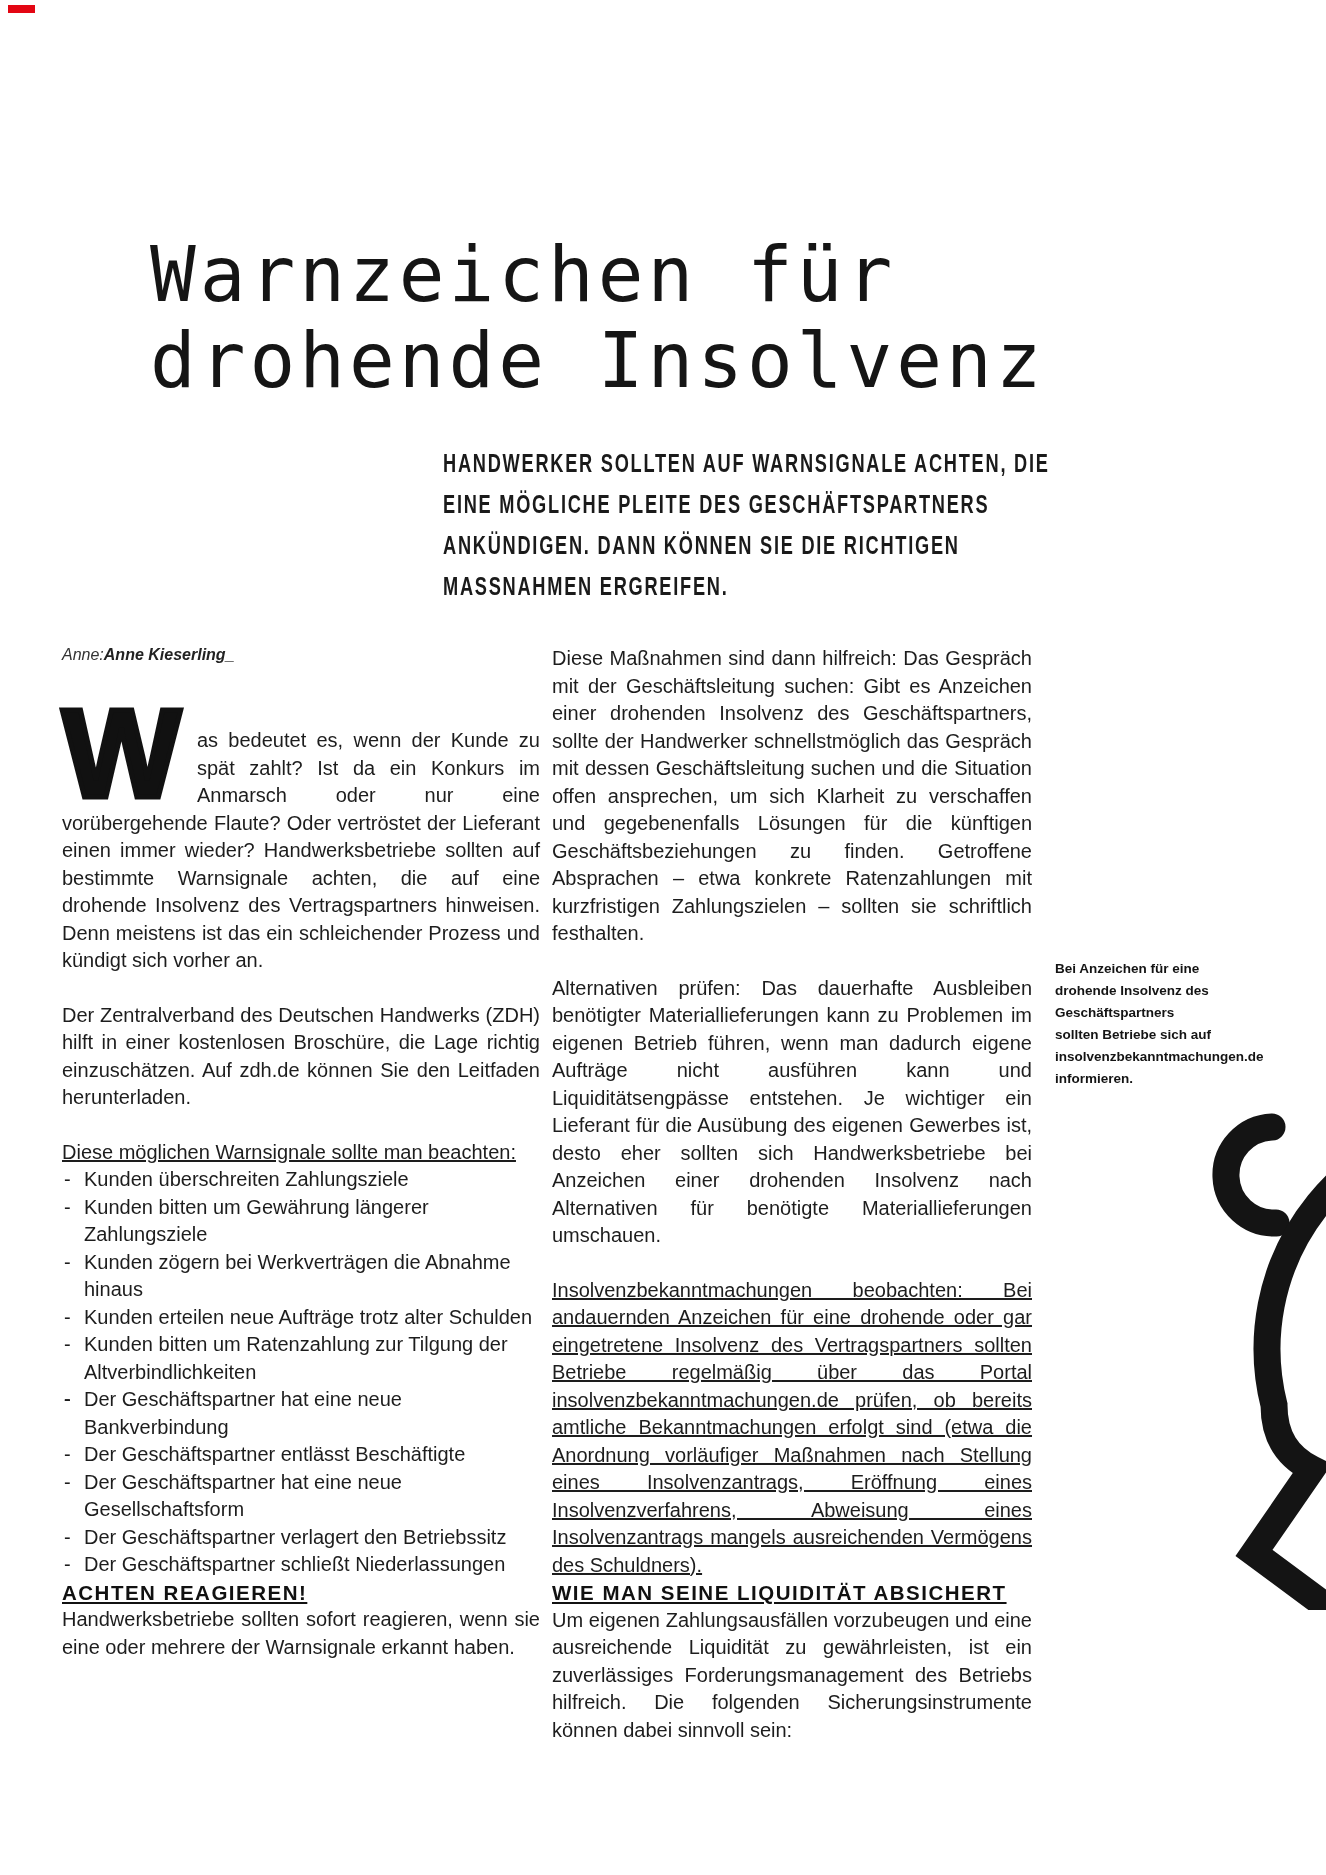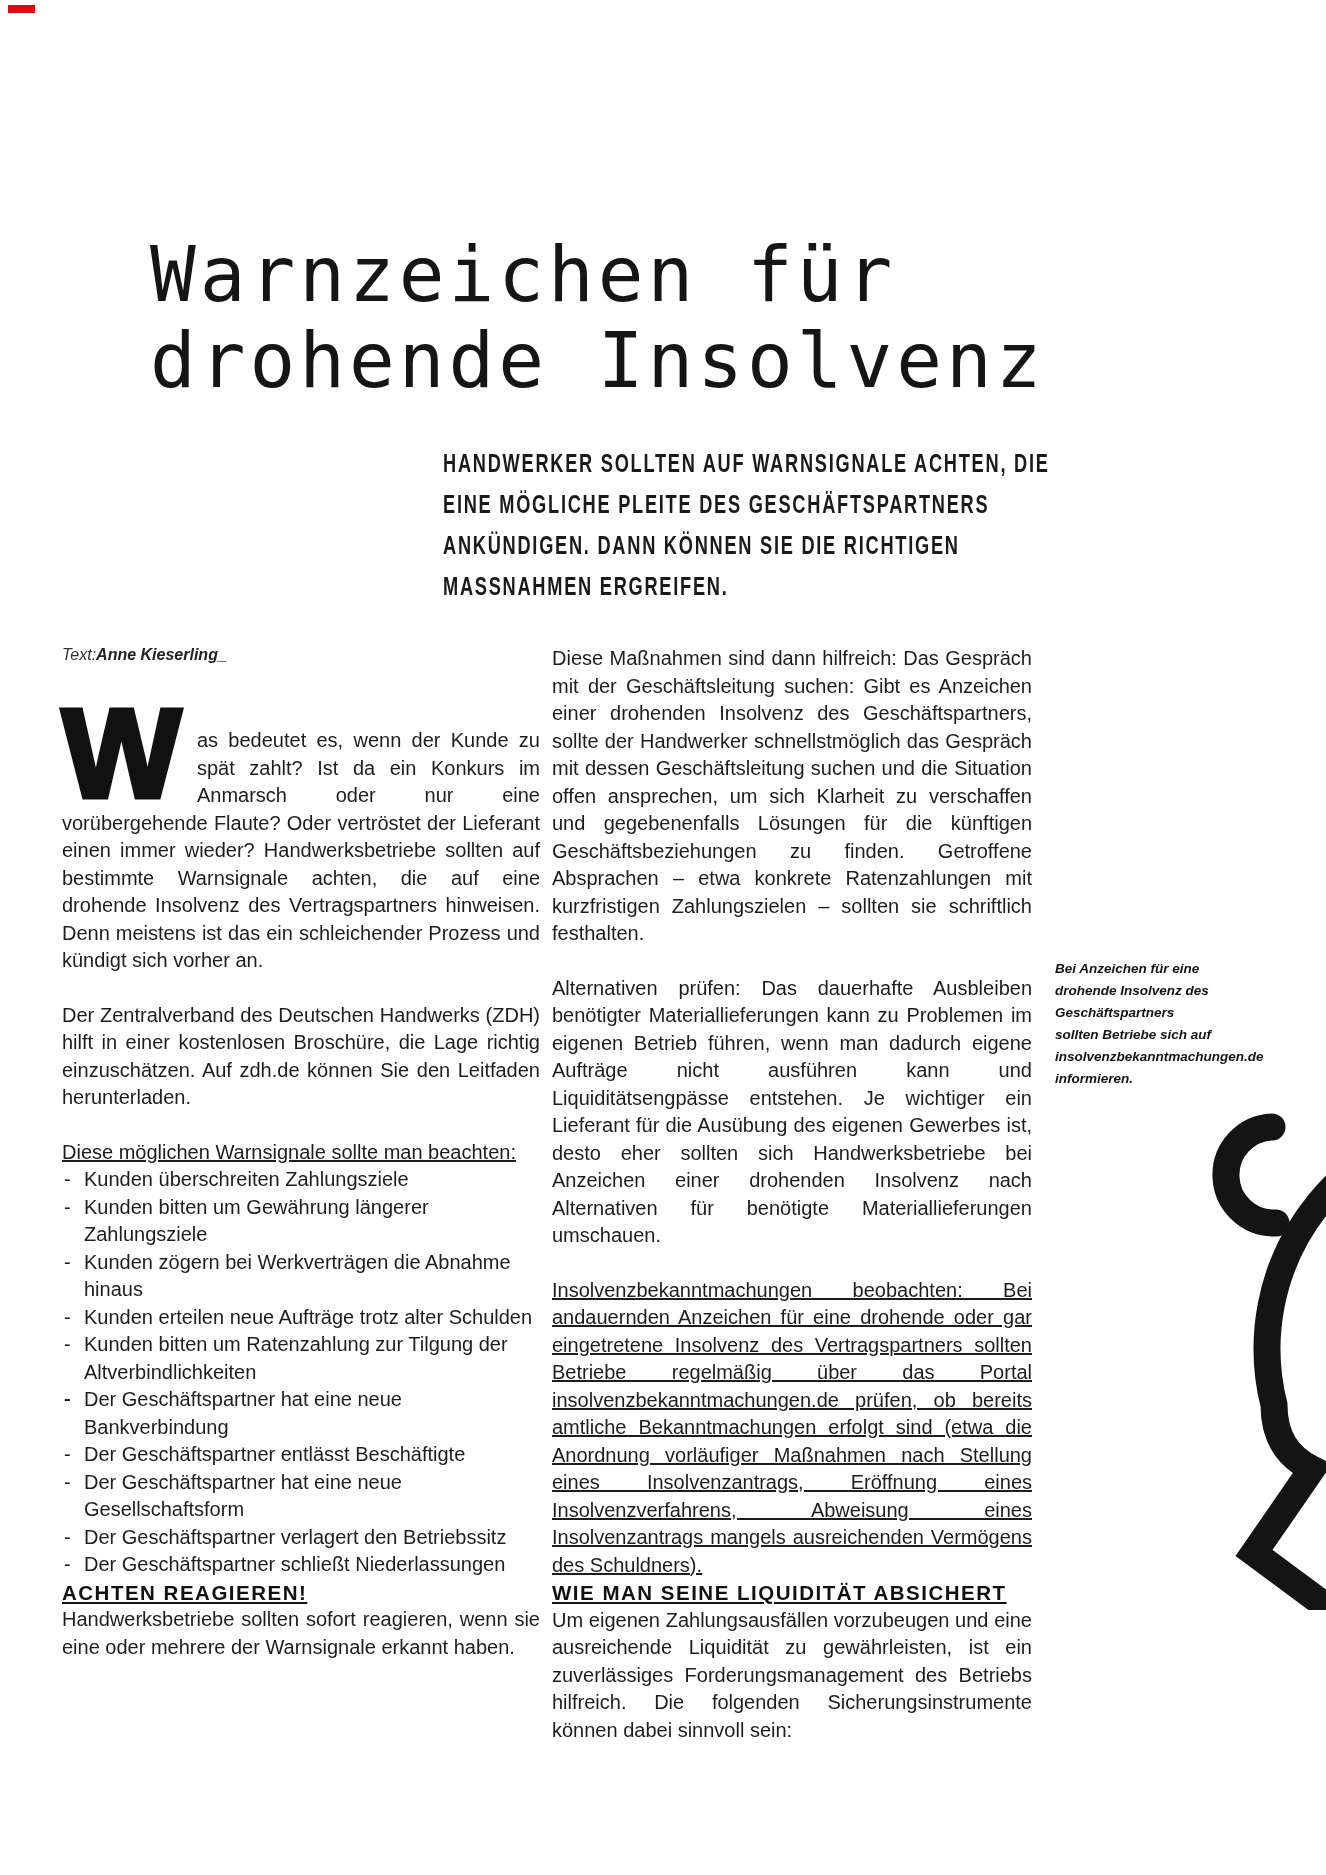--- a/index.html
+++ b/index.html
@@ -30,21 +30,21 @@
   .col p.tight{margin-bottom:0;text-decoration:underline;}
   .dropcap{float:left;font-weight:bold;font-size:126px;line-height:82px;
            margin:-14px 20px 0 0;color:#111;-webkit-text-stroke:5px #111;letter-spacing:-4px;}
   .subhead{font-weight:bold;font-size:20.5px;letter-spacing:1.5px;margin:28px 0 0 0;color:#111;}
 
   .warn-list{margin:0;}
   .warn-item{position:relative;padding-left:22px;text-align:left;}
   .warn-item .marker{position:absolute;left:2px;top:0;}
 
   .margin-note{position:absolute;left:1055px;top:958px;width:160px;
-               font-weight:bold;font-size:13.5px;line-height:22px;color:#141414;font-style:italic;}
+               font-weight:bold;font-size:13.5px;line-height:22px;color:#141414;}
 
   .pig-wrap{position:absolute;left:1150px;top:1105px;width:500px;height:505px;}
 
   .footer-line{position:absolute;left:0;top:1843px;width:44px;height:7px;background:#141414;}
   .footer-left{position:absolute;left:52px;top:1828px;}
   .footer-left .s{font-size:20px;color:#8c8c8c;letter-spacing:2px;vertical-align:baseline;}
   .footer-left .num{font-size:29px;font-weight:bold;letter-spacing:2px;color:#111;margin-left:8px;}
   .footer-right{position:absolute;left:1048px;top:1833px;display:flex;gap:18px;align-items:center;flex-direction:column;}
   .footer-right .issue{font-weight:bold;font-size:21px;letter-spacing:1px;color:#111;}
   .footer-right .section{font-family:"DejaVu Sans Mono",monospace;font-size:21px;color:#2b2b2b;}
@@ -57,21 +57,21 @@
   <div class="red-tick-top"></div>
 
   <div class="title">
     <div>Warnzeichen für</div>
     <div>drohende Insolvenz</div>
   </div>
 
   <div class="subtitle">HANDWERKER SOLLTEN AUF WARNSIGNALE ACHTEN, DIE EINE MÖGLICHE PLEITE DES GESCHÄFTSPARTNERS ANKÜNDIGEN. DANN KÖNNEN SIE DIE RICHTIGEN MASSNAHMEN ERGREIFEN.</div>
 
   <div class="byline">
-    <span class="prefix">Text:</span><span class="author">Anne Kieserling_</span>
+    <span class="prefix">Anne:</span><span class="author">Anne Kieserling_</span>
   </div>
 
   <div class="columns">
 
     <div class="col col-left">
       <p><span class="dropcap">W</span><span>as bedeutet es, wenn der Kunde zu spät zahlt? Ist da ein Konkurs im Anmarsch oder nur eine vorübergehende Flaute? Oder vertröstet der Lieferant einen immer wieder? Handwerksbetriebe sollten auf bestimmte Warnsignale achten, die auf eine drohende Insolvenz des Vertragspartners hinweisen. Denn meistens ist das ein schleichender Prozess und kündigt sich vorher an.</span></p>
       <p>Der Zentralverband des Deutschen Handwerks (ZDH) hilft in einer kostenlosen Broschüre, die Lage richtig einzuschätzen. Auf zdh.de können Sie den Leitfaden herunterladen.</p>
       <p class="tight">Diese möglichen Warnsignale sollte man beachten:</p>
       <div class="warn-list">
           <div class="warn-item">

